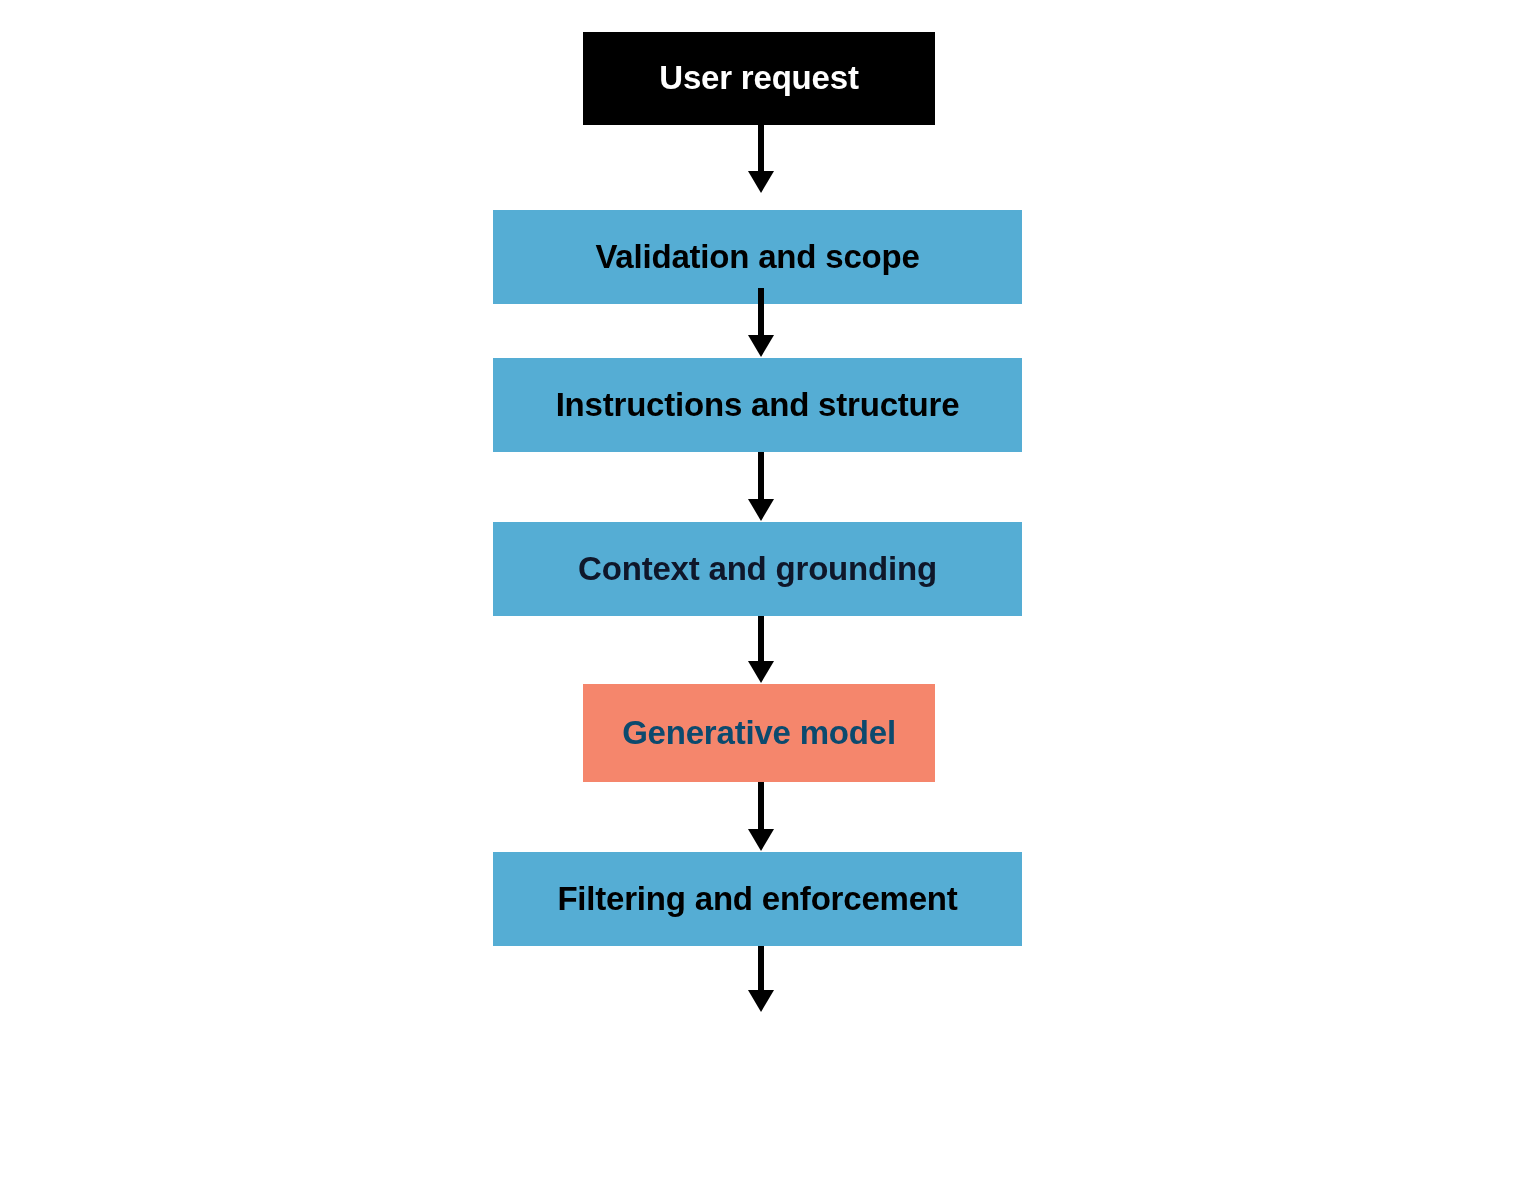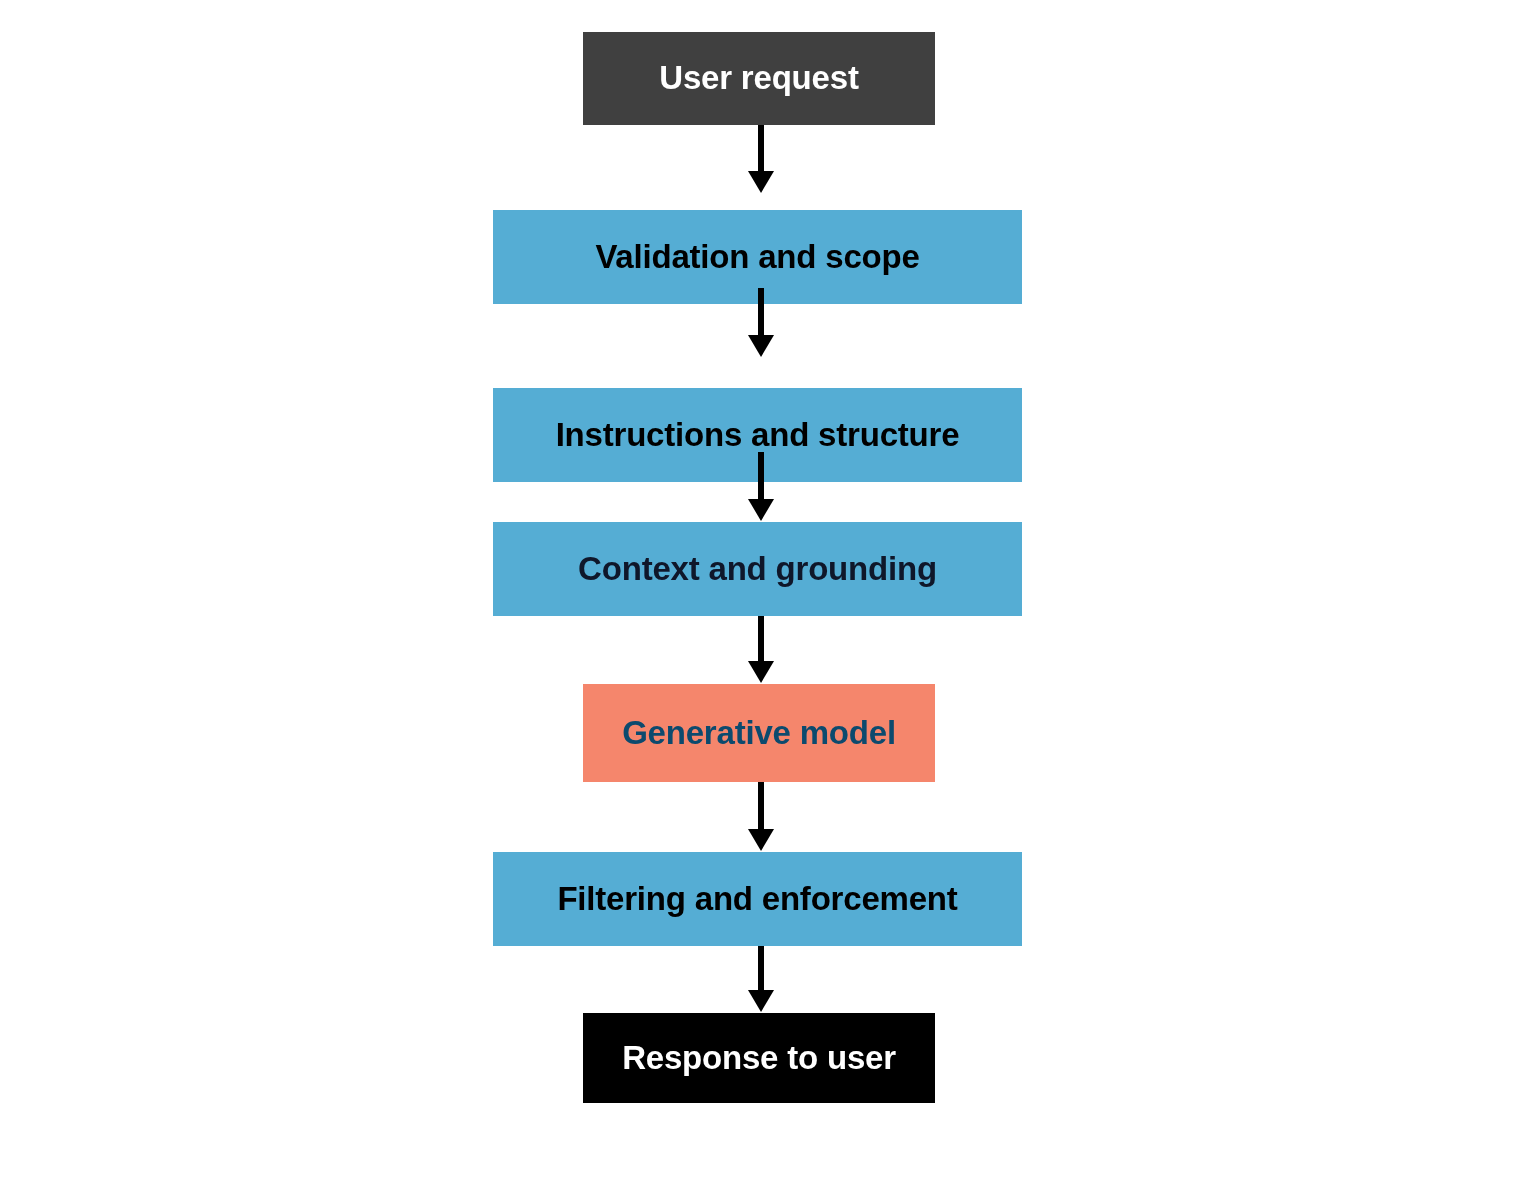--- a/index.html
+++ b/index.html
@@ -60,21 +60,21 @@
   .connector svg {
     display: block;
     overflow: visible;
   }
 </style>
 </head>
 <body>
 
 <div id="flowchart" style="background: rgb(255, 255, 255);">
 
-  <div class="node terminal" style="left: 583px; top: 32px; width: 352px; height: 93px; background: #404040;">
+  <div class="node terminal" style="left: 583px; top: 32px; width: 352px; height: 93px; background: #000000;">
     <span class="node-label" style="color: rgb(255, 255, 255);">User request</span>
   </div>
 
   <div class="connector" style="left: 746px; top: 125px; height: 69px;">
     <svg viewBox="0 0 30 69" width="30" height="69" preserveAspectRatio="none">
       <rect x="12" y="0" width="6" height="48" fill="#000000"></rect>
       <polygon points="2,46 28,46 15,68" fill="#000000"></polygon>
     </svg>
   </div>
 
@@ -82,21 +82,21 @@
     <span class="node-label" style="color: rgb(0, 0, 0);">Validation and scope</span>
   </div>
 
   <div class="connector" style="left: 746px; top: 288px; height: 70px;">
     <svg viewBox="0 0 30 70" width="30" height="70" preserveAspectRatio="none">
       <rect x="12" y="0" width="6" height="49" fill="#000000"></rect>
       <polygon points="2,47 28,47 15,69" fill="#000000"></polygon>
     </svg>
   </div>
 
-  <div class="node process" style="left: 493px; top: 358px; width: 529px; height: 94px; background: rgb(85, 173, 212); margin-top: 30px;">
+  <div class="node process" style="left: 493px; top: 358px; width: 529px; height: 94px; background: rgb(85, 173, 212);">
     <span class="node-label" style="color: rgb(0, 0, 0);">Instructions and structure</span>
   </div>
 
   <div class="connector" style="left: 746px; top: 452px; height: 70px;">
     <svg viewBox="0 0 30 70" width="30" height="70" preserveAspectRatio="none">
       <rect x="12" y="0" width="6" height="49" fill="#000000"></rect>
       <polygon points="2,47 28,47 15,69" fill="#000000"></polygon>
     </svg>
   </div>
 
@@ -126,17 +126,14 @@
     <span class="node-label" style="color: rgb(0, 0, 0); text-align: right;">Filtering and enforcement</span>
   </div>
 
   <div class="connector" style="left: 746px; top: 946px; height: 67px;">
     <svg viewBox="0 0 30 67" width="30" height="67" preserveAspectRatio="none">
       <rect x="12" y="0" width="6" height="46" fill="#000000"></rect>
       <polygon points="2,44 28,44 15,66" fill="#000000"></polygon>
     </svg>
   </div>
 
-  <div class="node terminal" style="left: 583px; top: 1013px; width: 352px; height: 90px; background: rgb(0, 0, 0);">
-    <span class="node-label" style="color: rgb(255, 255, 255);">Response to user</span>
-  </div>
 
 </div>
 
 </body></html>

